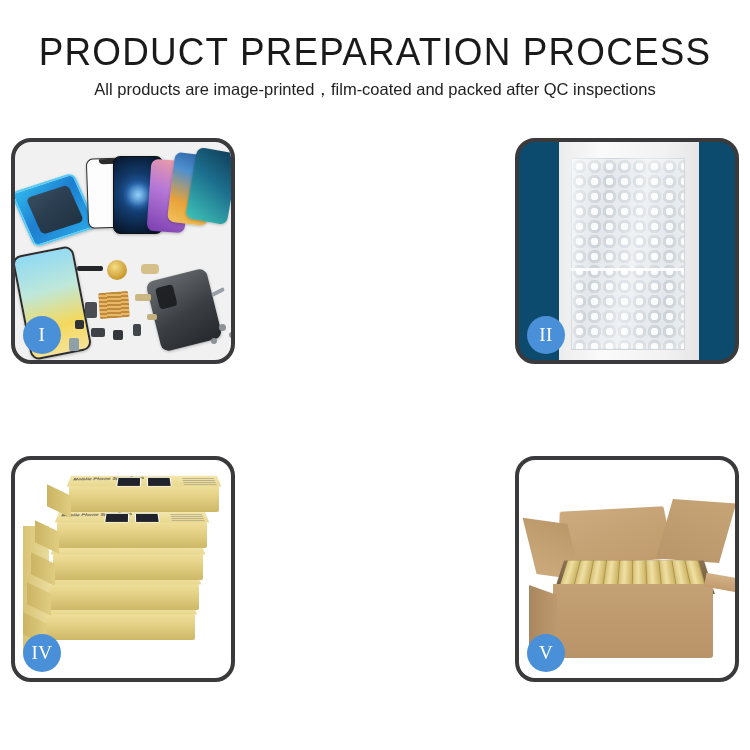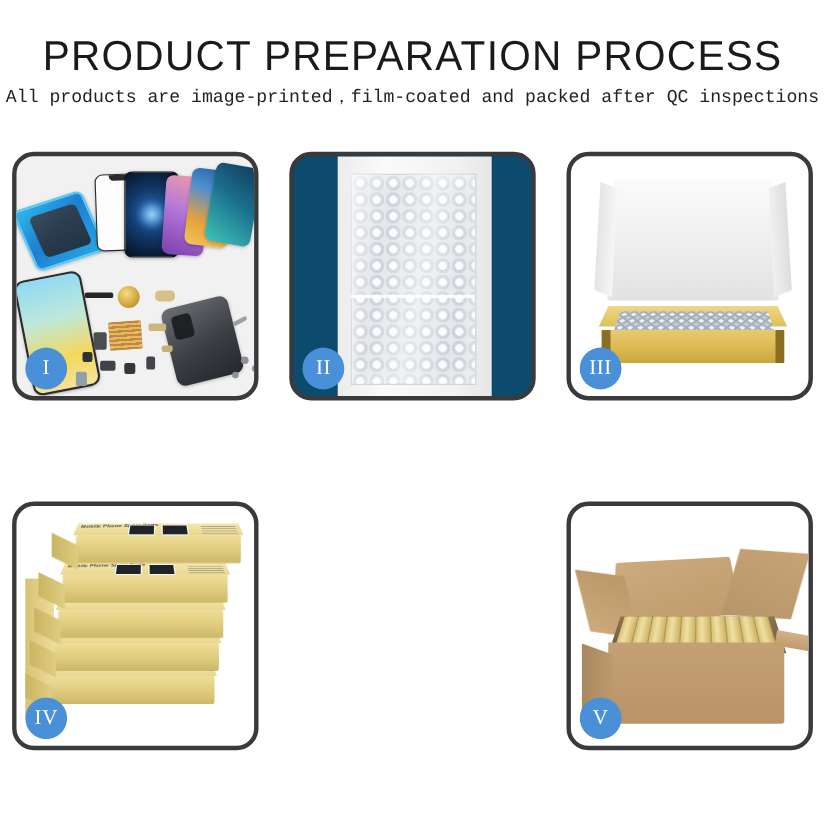--- a/index.html
+++ b/index.html
@@ -25,21 +25,21 @@
     font-family: "Liberation Sans", sans-serif;
     font-size: 38px;
     font-weight: 500;
     letter-spacing: 1.2px;
     color: #1a1a1a;
     line-height: 44px;
     white-space: nowrap;
     transform: scaleX(0.97);
   }
   .page-subtitle {
-    font-family: Liberation Mono, monospace;
+    font-family: Liberation Sans, sans-serif;
     font-size: 16.5px;
     font-weight: 400;
     color: #222222;
     line-height: 26px;
     margin-top: 2px;
     white-space: nowrap;
   }
 
   
   .grid {
@@ -443,29 +443,20 @@
     <div class="panel p2">
       <div class="panel-inner">
         <div class="bw-bg"></div>
         <div class="bw-pack"></div>
         <div class="bw-seam"></div>
         <div class="bw-sheen"></div>
       </div>
       <div class="badge">II</div>
     </div>
 
-    <div class="panel p3">
-      <div class="panel-inner">
-        <div class="b3-lid"></div>
-        <div class="b3-rim"></div>
-        <div class="b3-bubble"></div>
-        <div class="b3-front"></div>
-      </div>
-      <div class="badge">III</div>
-    </div>
 
   </div>
 
   <div class="row row-2">
 
     <div class="panel p4">
       <div class="panel-inner">
         <div class="stack">
           <div class="y-left-col"></div>
 

